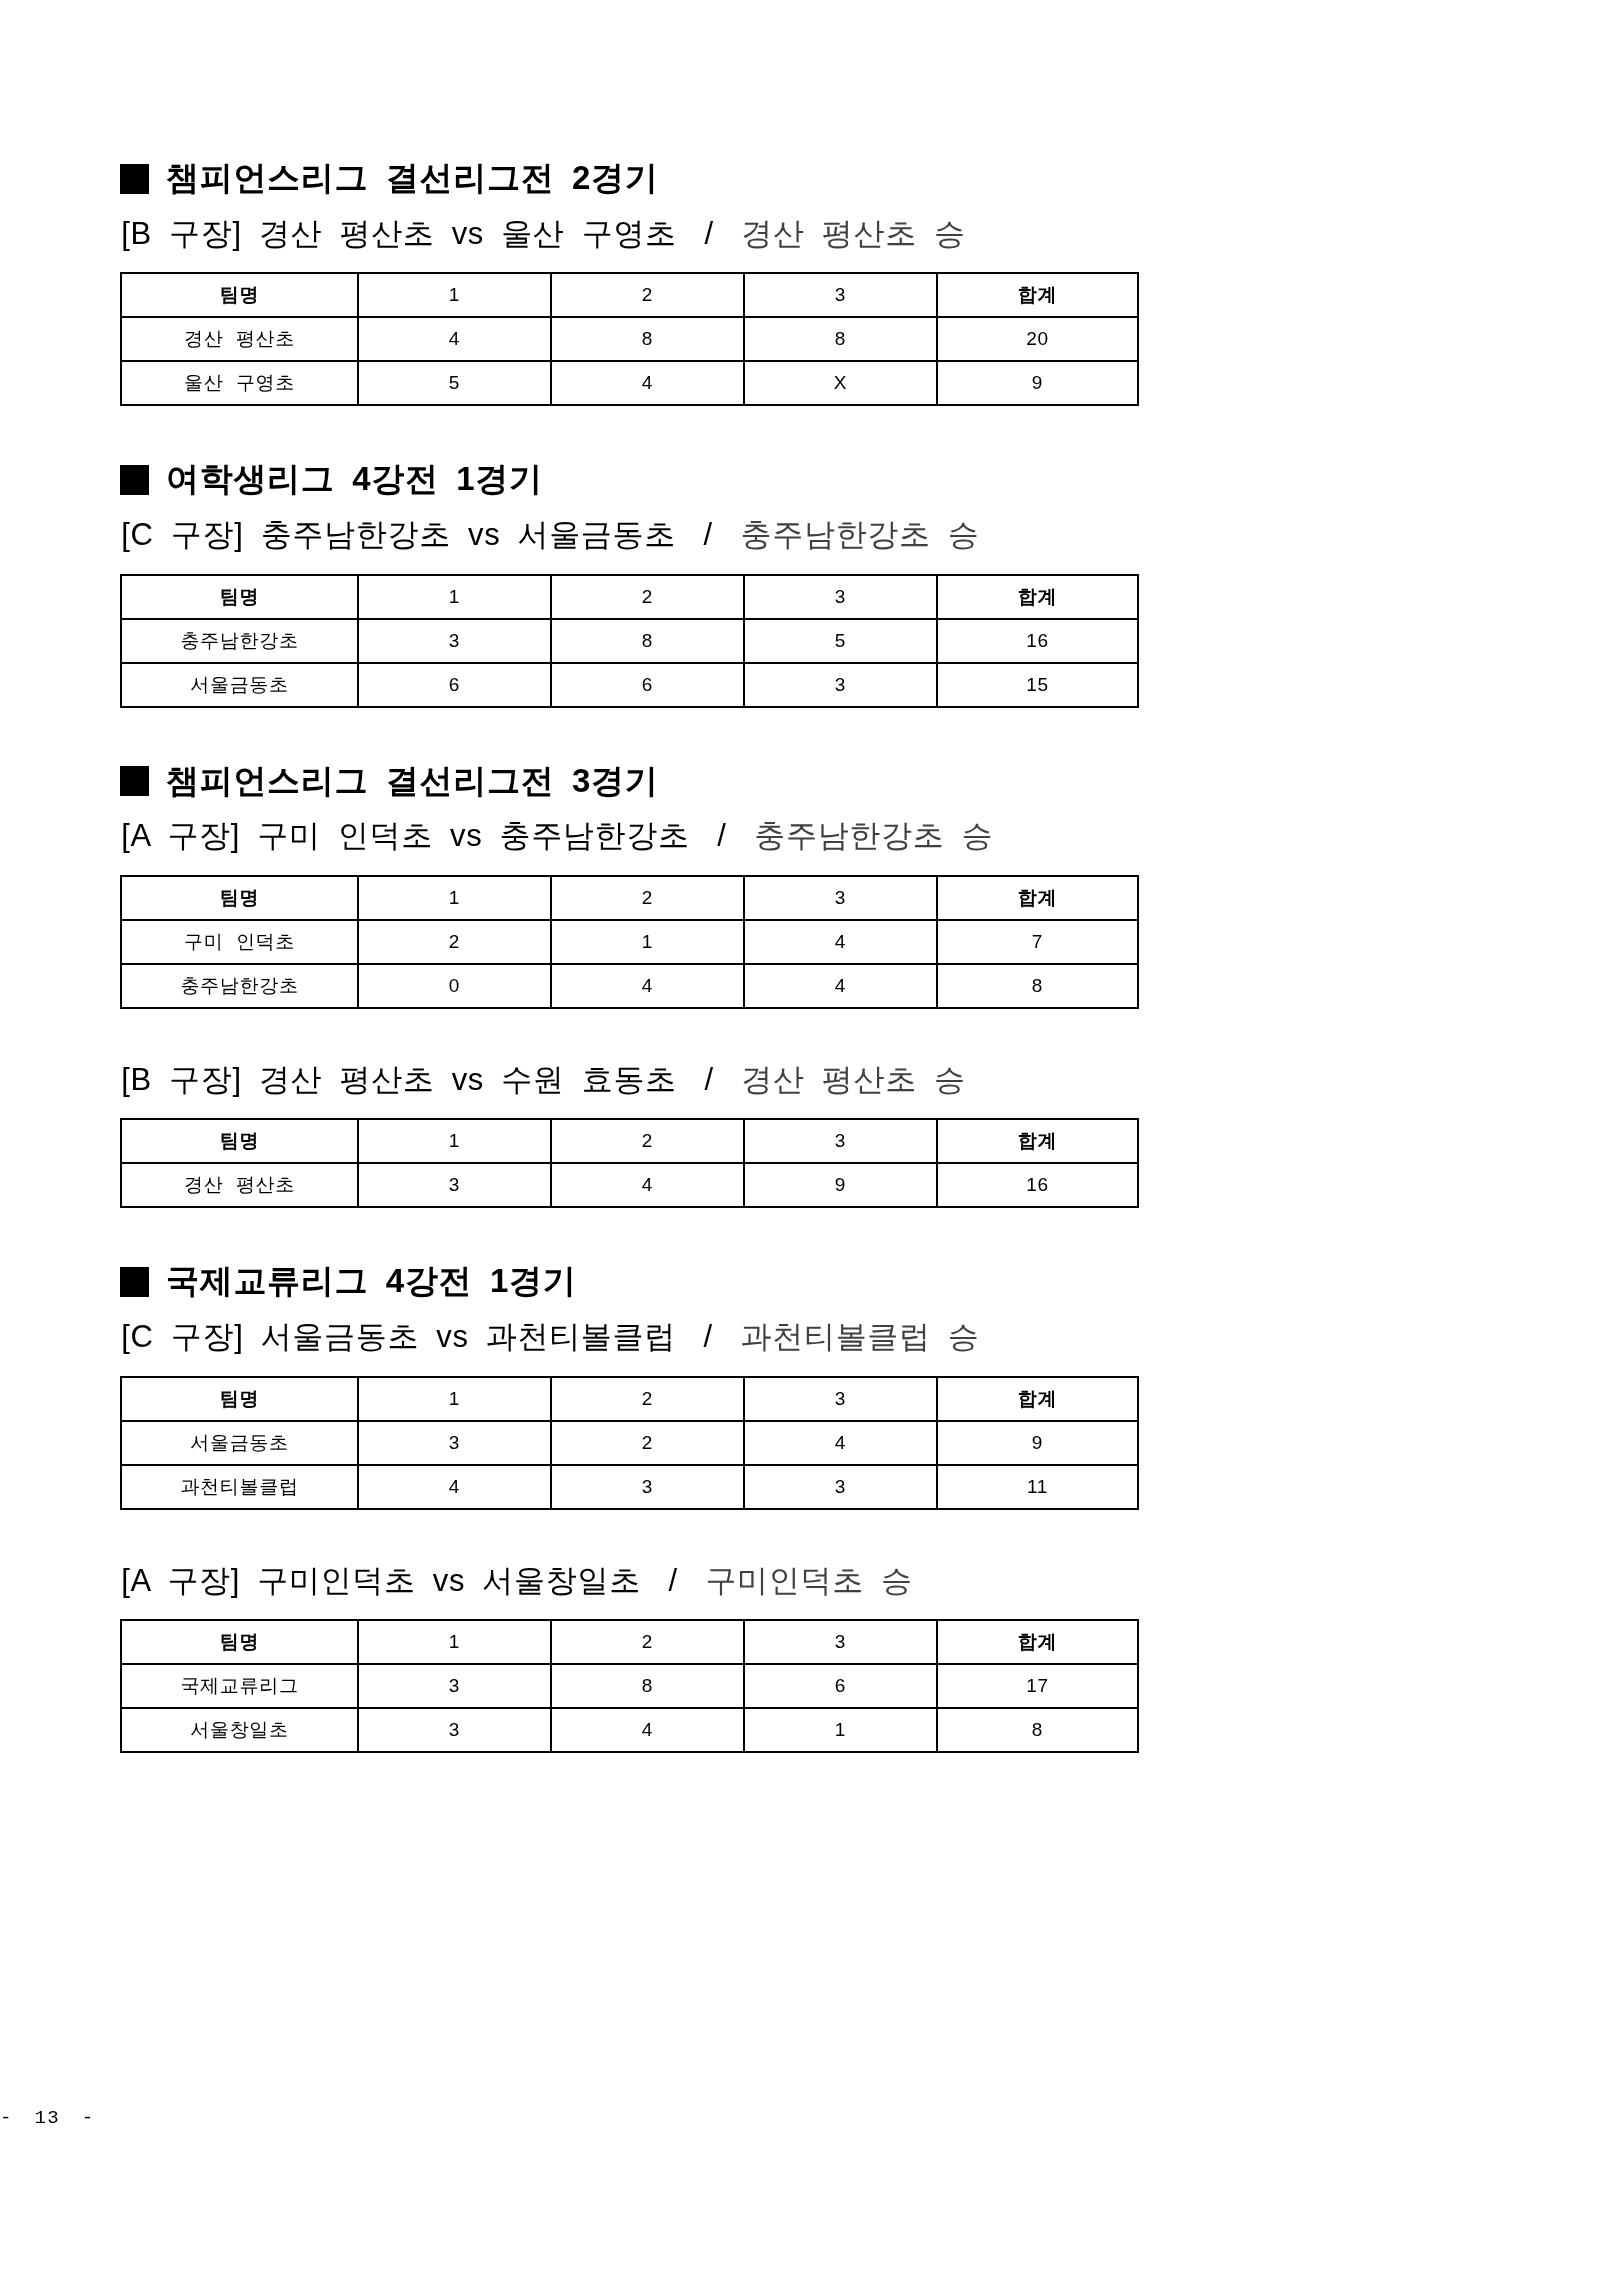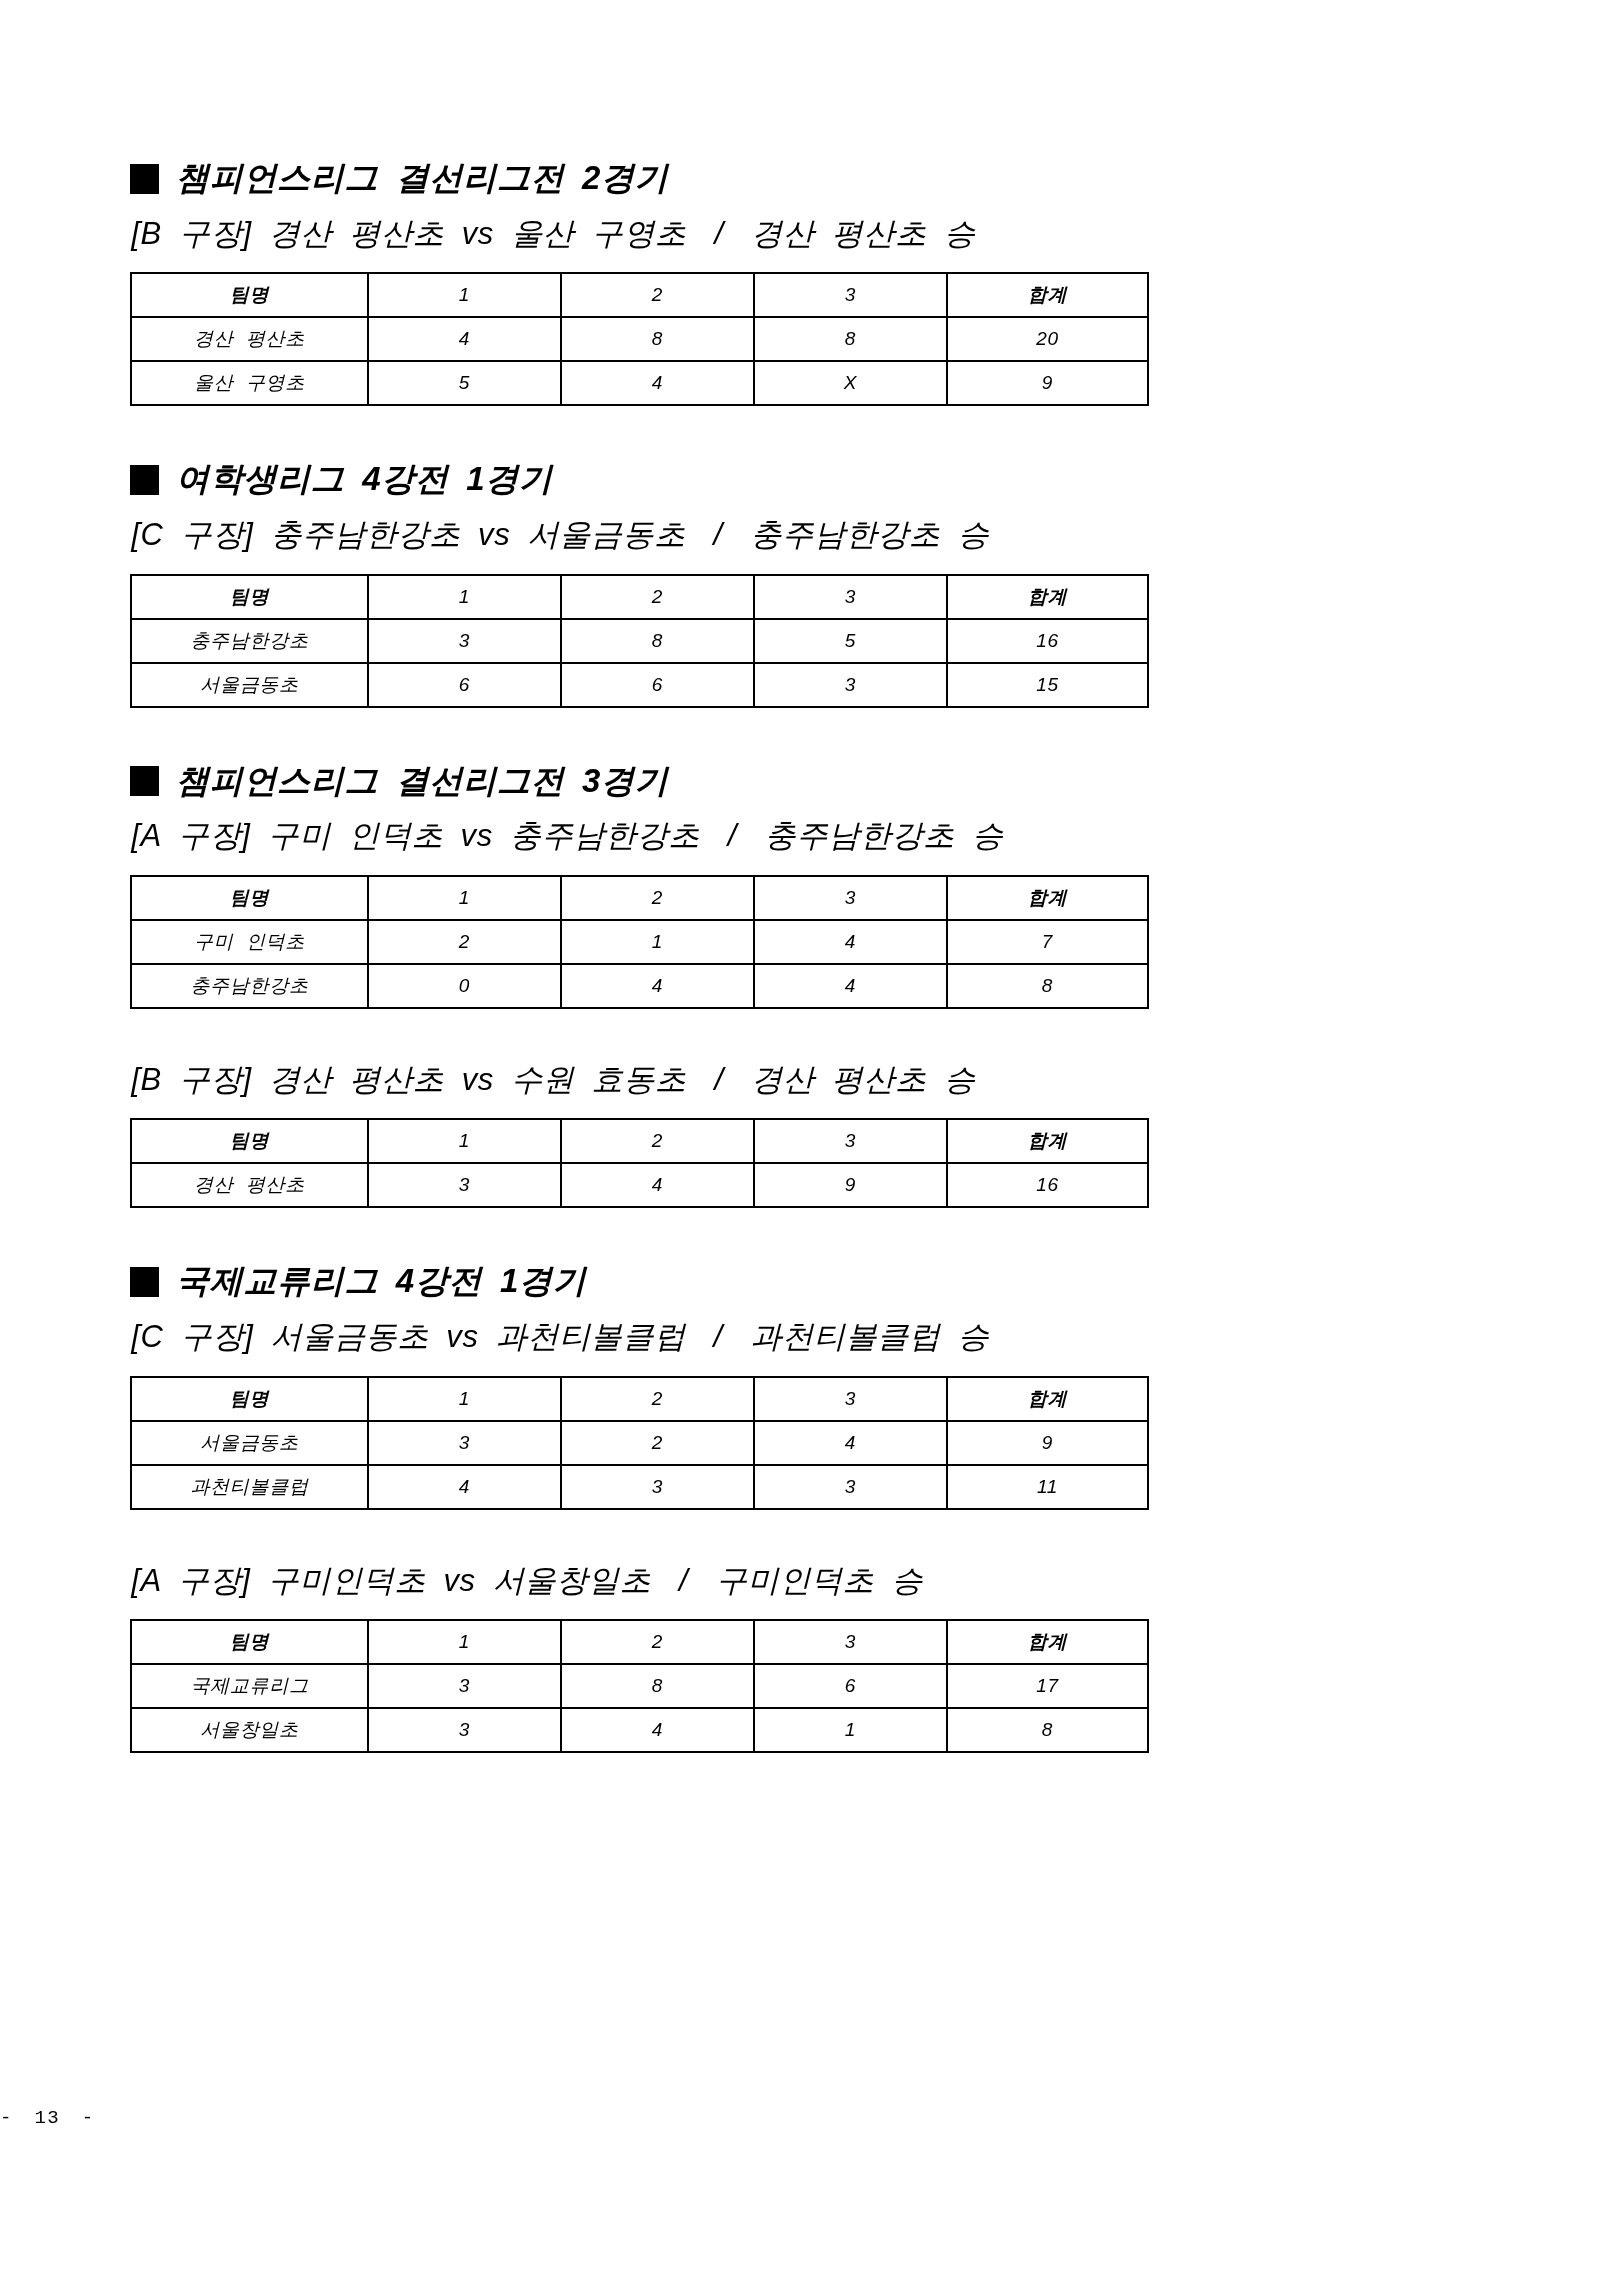--- a/index.html
+++ b/index.html
@@ -6,23 +6,22 @@
   body {
     width:1622px; height:2295px;
     background:#ffffff;
     position:relative;
     font-family:"Liberation Sans", sans-serif;
     color:#000000;
     overflow:hidden;
   }
   .content {
     position:absolute;
-    left:130px; top:159px;
+    left:120px; top:159px;
     width:1026px;
-    font-style:italic;
   }
   .match-section { margin:0; }
   .heading {
     display:flex;
     align-items:center;
     gap:17px;
     font-size:33px;
     font-weight:bold;
     line-height:1.15;
     margin:0 0 19.6px 0;
@@ -37,21 +36,21 @@
   }
   .subtitle {
     font-size:31px;
     line-height:1.12;
     margin:0 0 21px 0;
     word-spacing:7.8px;
     letter-spacing:0.7px;
     padding-left:1.3px;
   }
   .sep { margin:0 10.5px; }
-  .winner { color:#000000; }
+  .winner { color:#404040; }
   table.score-table {
     border-collapse:collapse;
     table-layout:fixed;
     width:1016px;
     margin:0 0 54px 0;
     font-size:19px;
   }
   table.score-table th,
   table.score-table td {
     border:2px solid #000000;

